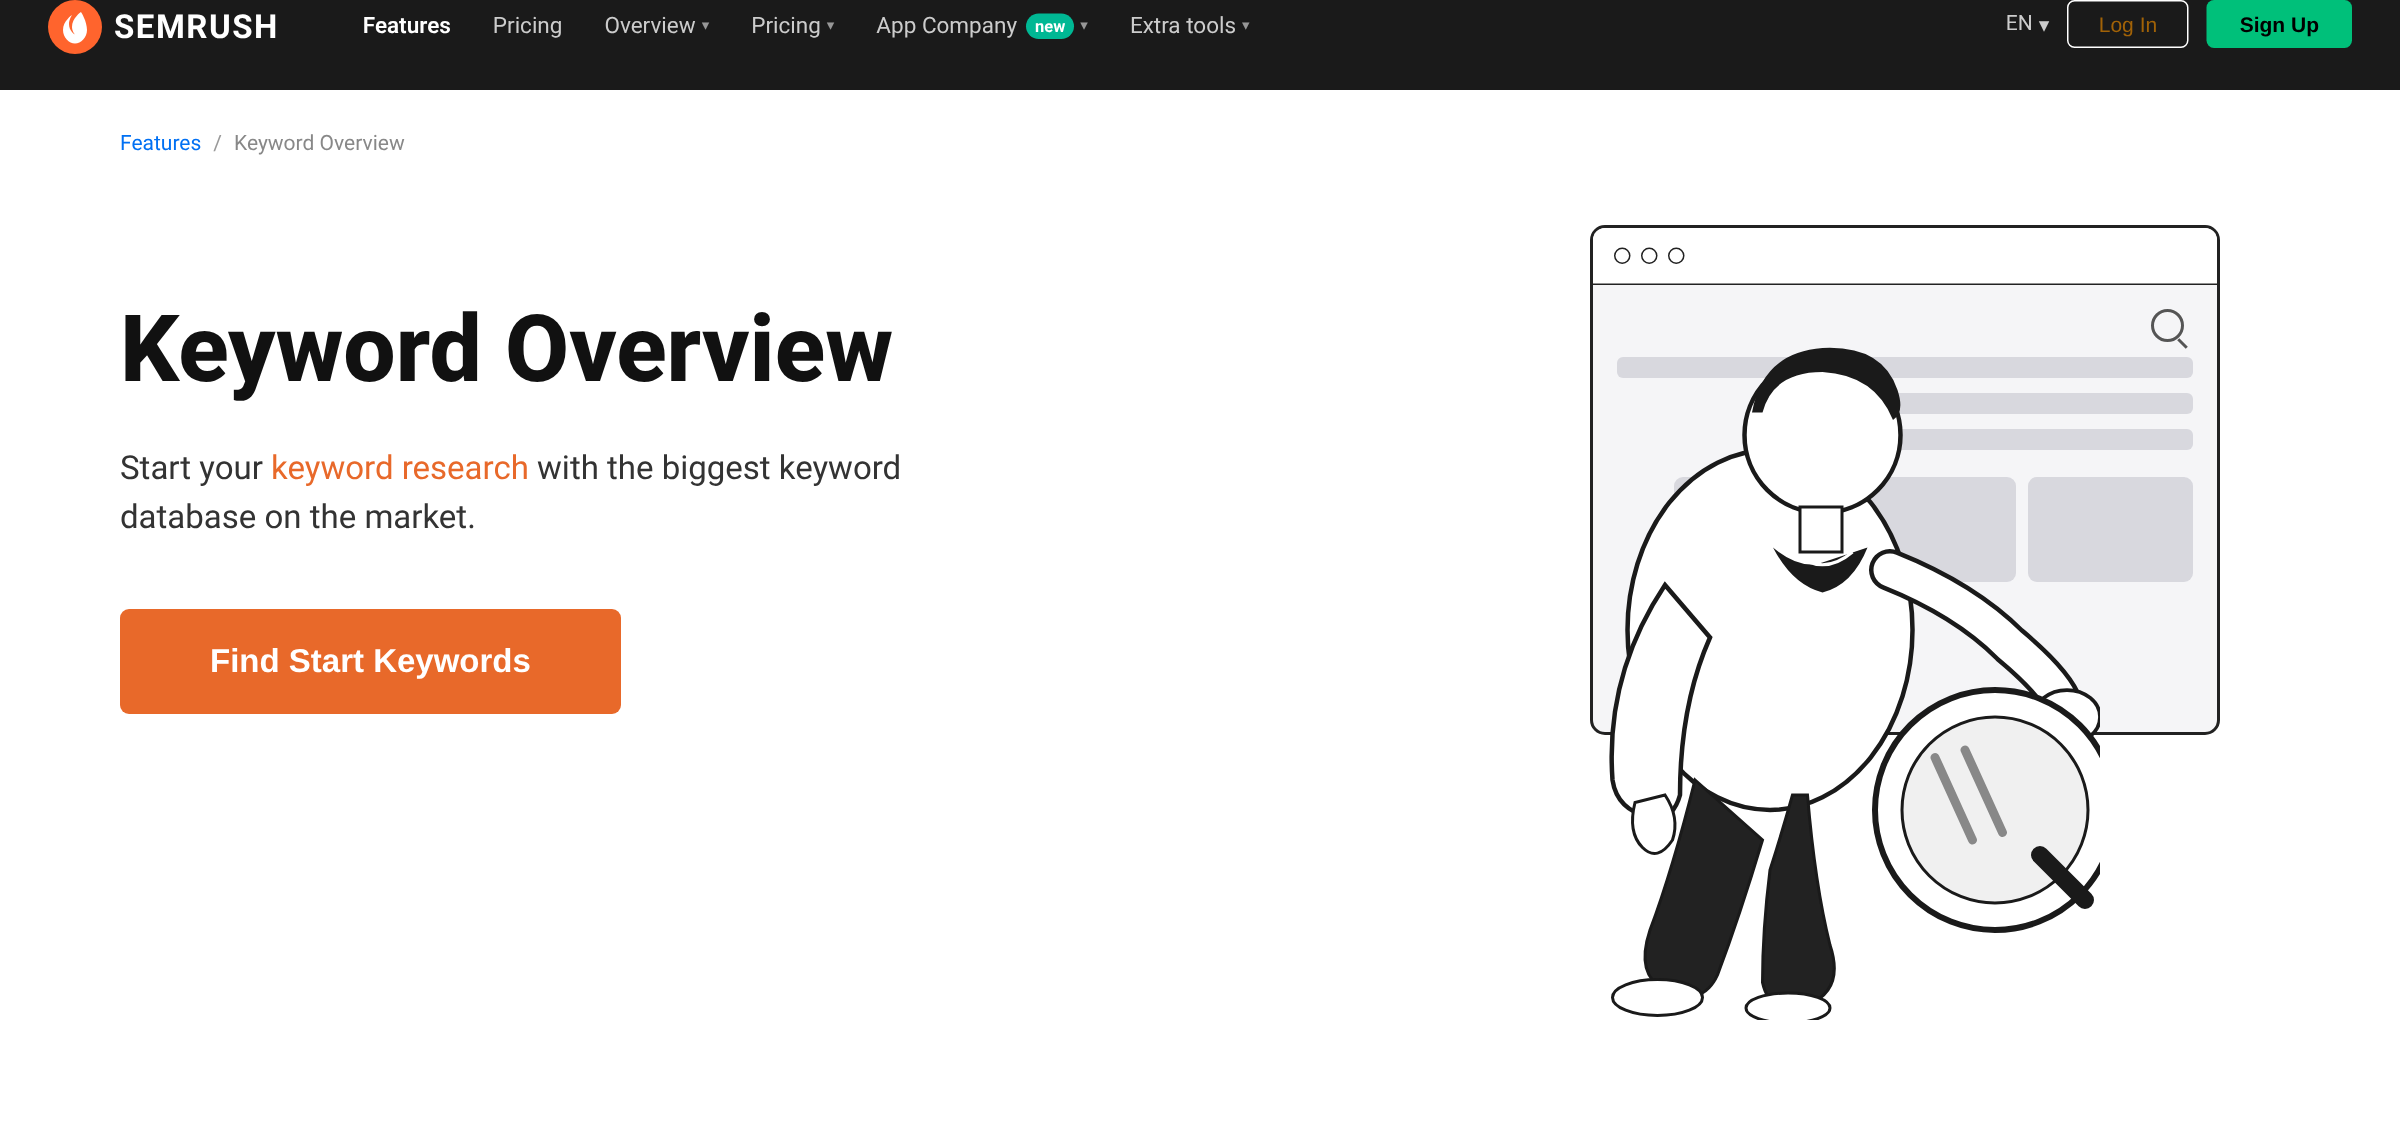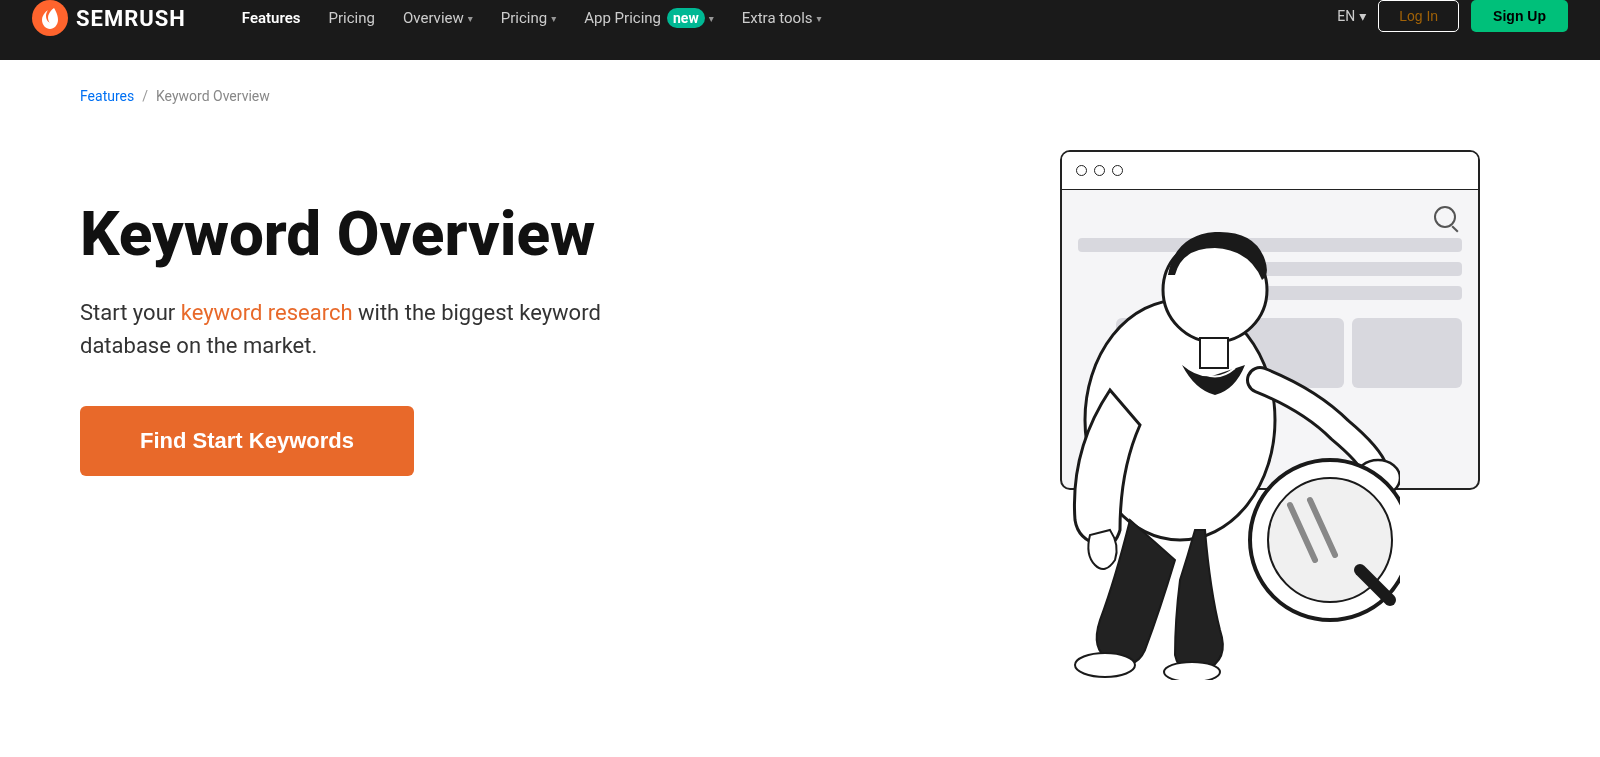--- a/index.html
+++ b/index.html
@@ -45,21 +45,21 @@
       cursor: pointer;
       white-space: nowrap;
     }
     .nav-link.active {
       color: #fff;
       font-weight: 600;
     }
     .nav-badge {
       background: #00b894;
       color: #fff;
-      font-size: 14px;
+      font-size: 11px;
       font-weight: 700;
       padding: 2px 6px;
       border-radius: 10px;
       margin-left: 2px;
     }
     .nav-chevron {
       font-size: 10px;
       opacity: 0.7;
     }
     .nav-right {
@@ -278,21 +278,21 @@
     </a>
     <a class="nav-link">
       <span>Overview</span>
       <span class="nav-chevron">▾</span>
     </a>
     <a class="nav-link">
       <span>Pricing</span>
       <span class="nav-chevron">▾</span>
     </a>
     <a class="nav-link">
-      <span>App Pricing</span>
+      <span>App Company</span>
       <span class="nav-badge">new</span>
       <span class="nav-chevron">▾</span>
     </a>
     <a class="nav-link">
       <span>Extra tools</span>
       <span class="nav-chevron">▾</span>
     </a>
   </div>
 
   <div class="nav-right">

